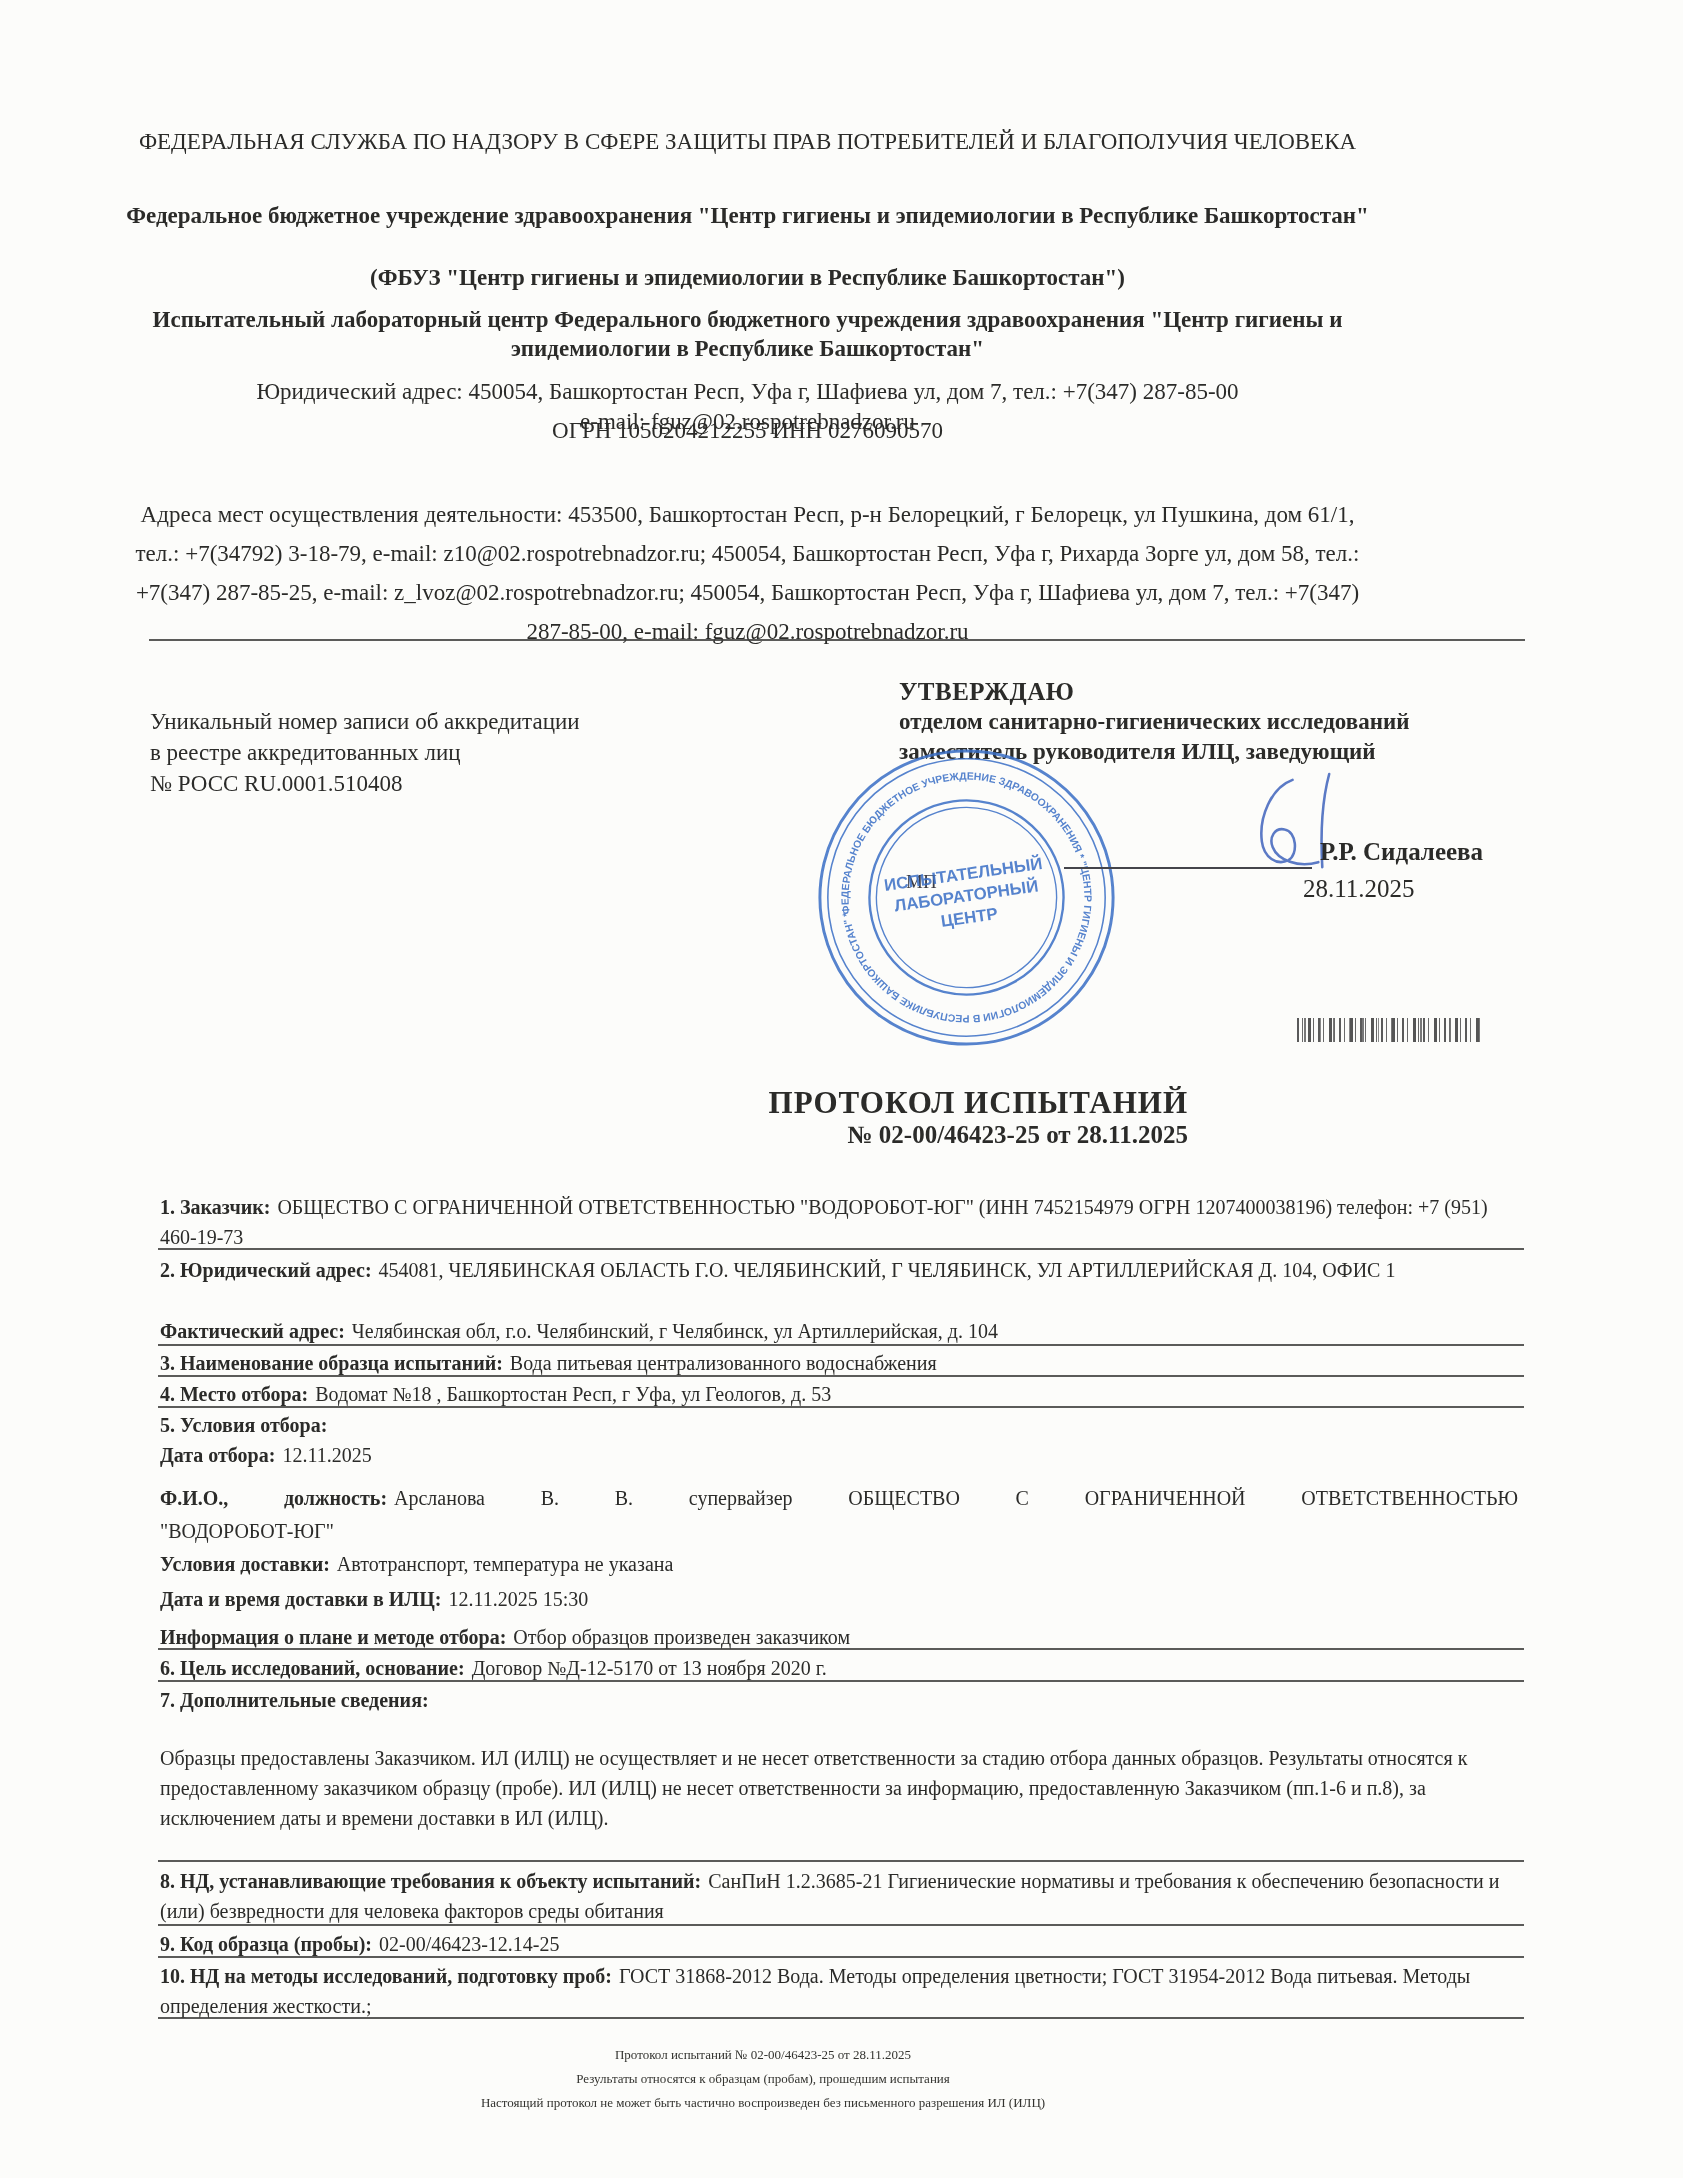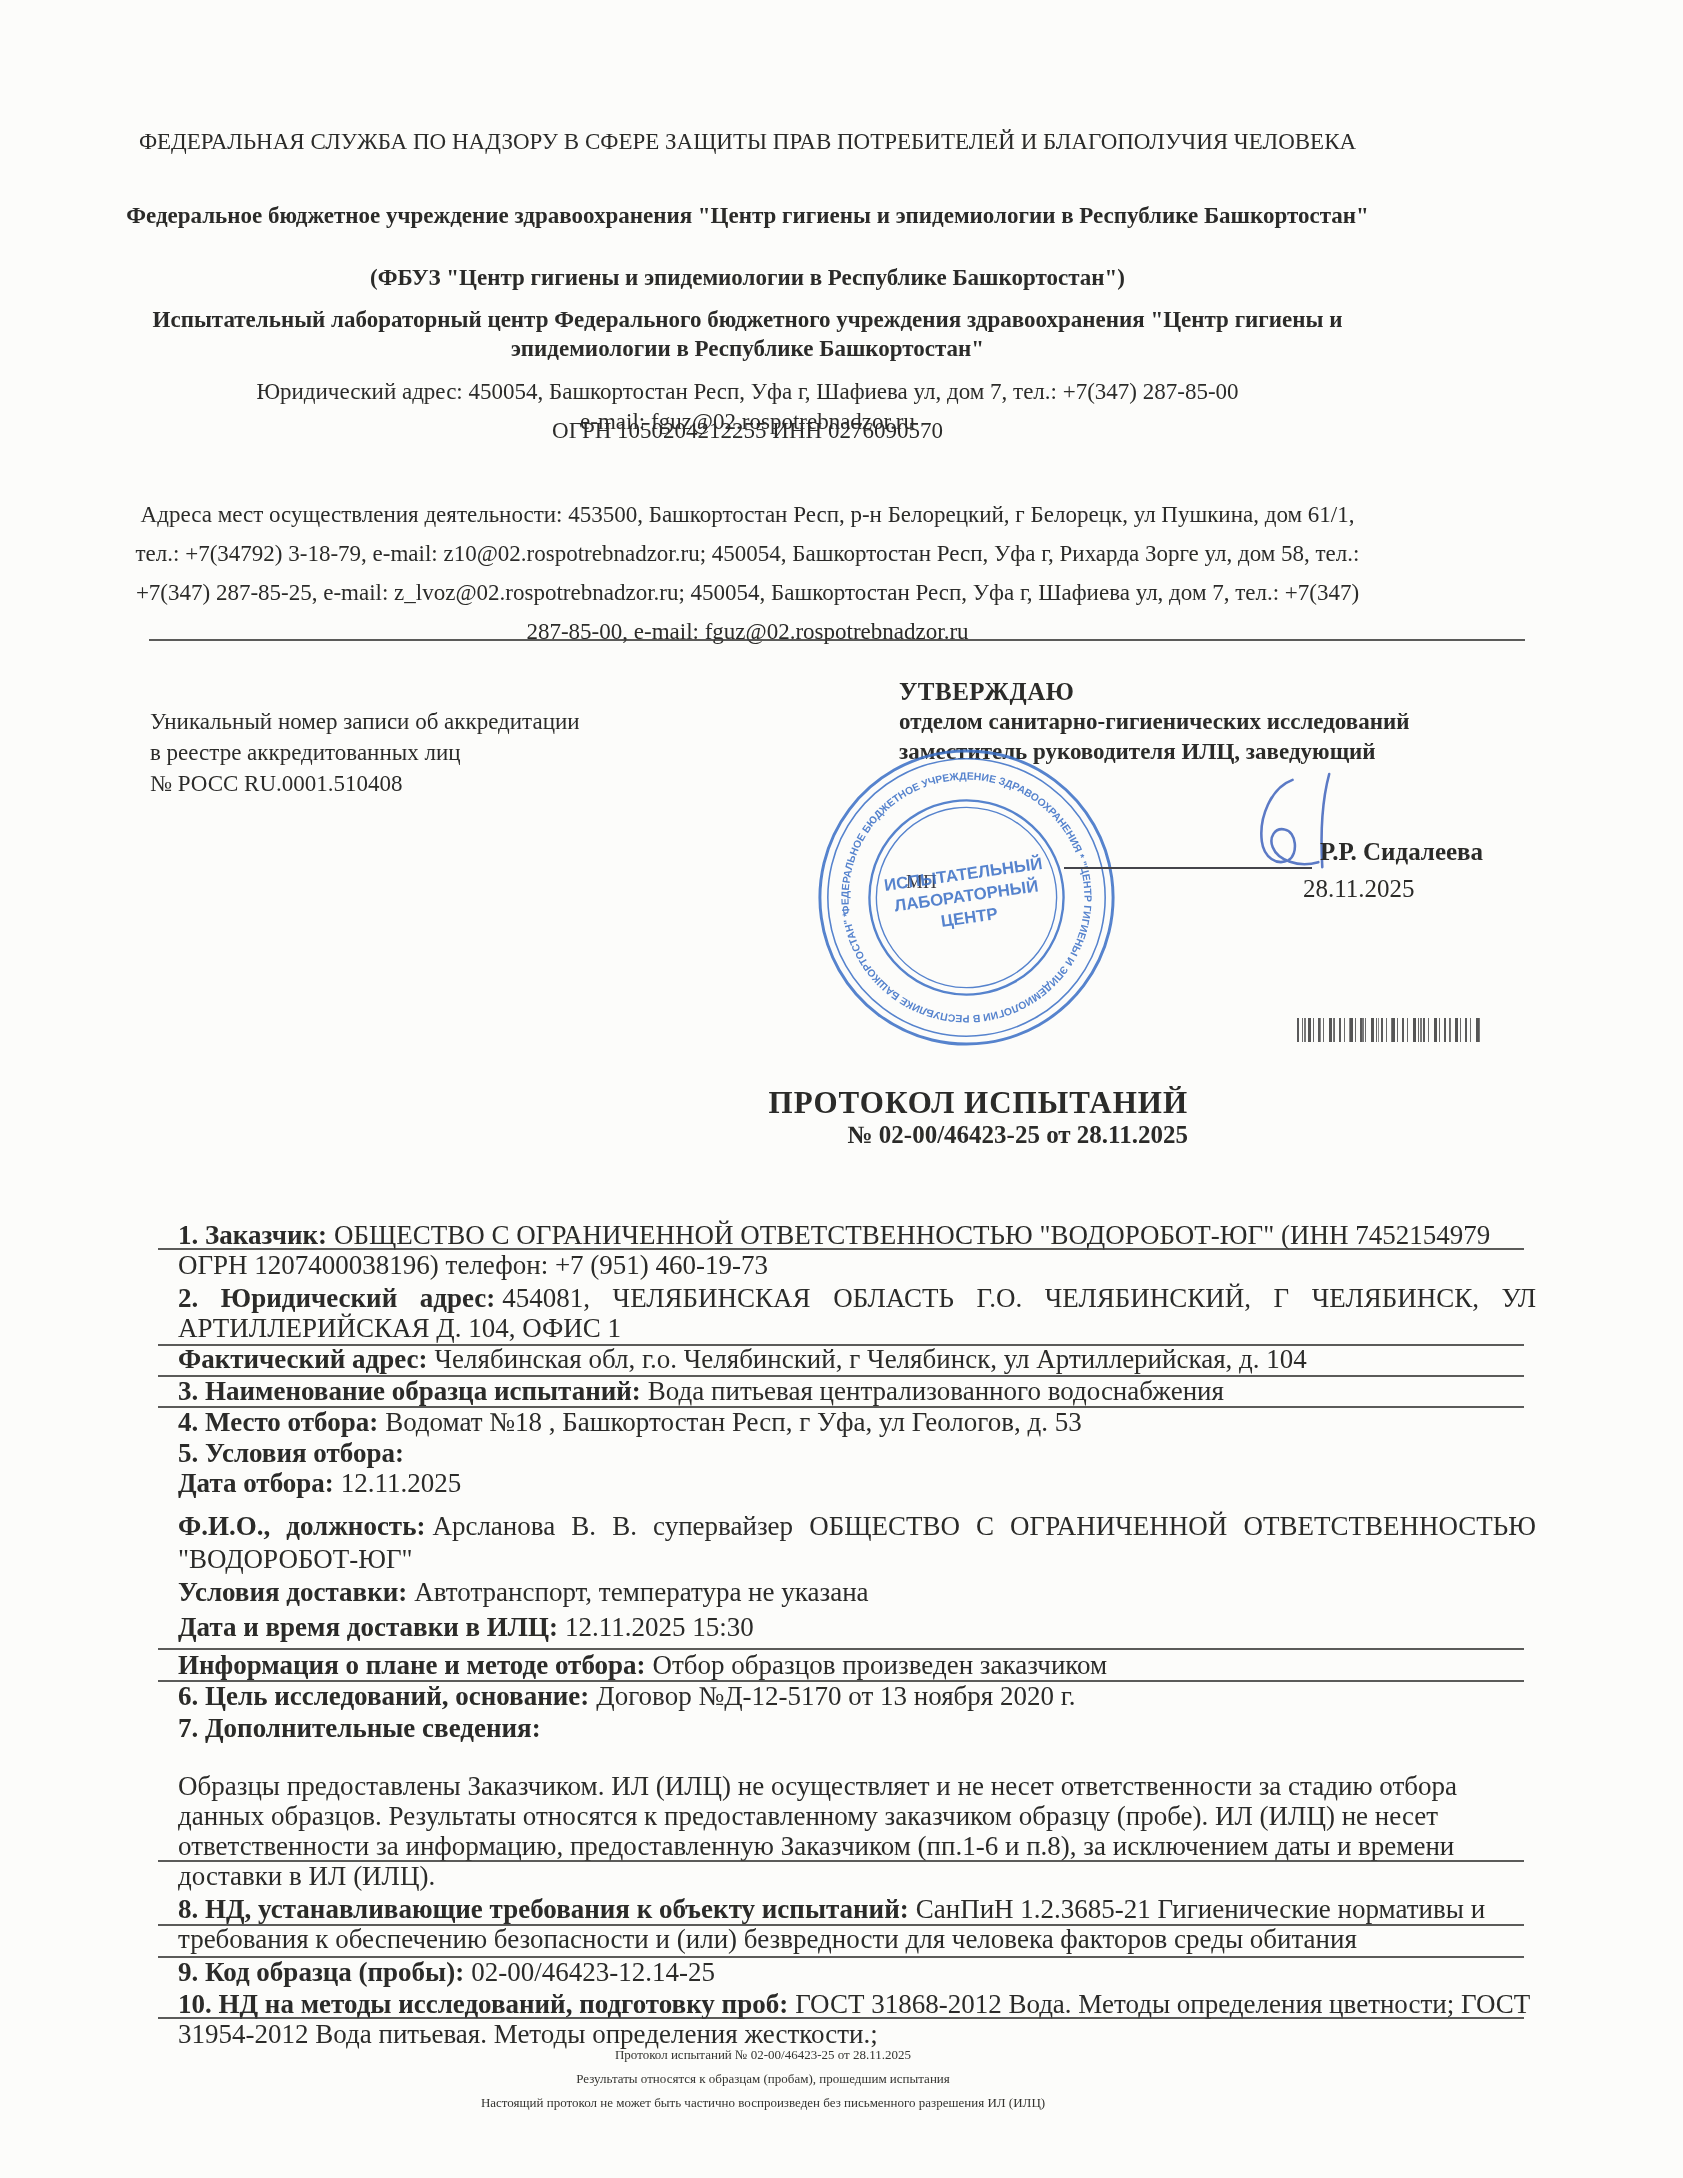--- a/index.html
+++ b/index.html
@@ -31,21 +31,21 @@
     position:absolute;left:1297px;top:1018px;width:184px;height:24px;
     background:
       repeating-linear-gradient(90deg,#5a5a5a 0 2px,transparent 2px 5px,#6a6a6a 5px 6px,transparent 6px 11px,#555 11px 14px,transparent 14px 16px,#666 16px 17px,transparent 17px 21px),
       repeating-linear-gradient(90deg,transparent 0 7px,#777 7px 9px,transparent 9px 23px,#888 23px 24px,transparent 24px 29px);
   }
   
   .title-wrap{position:absolute;left:168px;width:1020px;text-align:right;}
   .title-main{font-size:31px;font-weight:bold;letter-spacing:1px;}
   .title-num{font-size:25px;font-weight:bold;}
   
-  .row{position:absolute;left:178px;width:1358px;font-size:27px;line-height:30px;margin-top:28px;}
+  .row{position:absolute;left:160px;width:1358px;font-size:20px;line-height:30px;}
   .row .lbl{font-weight:bold;margin-right:7px;}
   .justify{text-align:justify;}
   .stretch{text-align:justify;text-align-last:justify;}
   
   .footer{position:absolute;left:149px;width:1228px;text-align:center;font-size:13px;line-height:24px;color:#33332f;}
 </style>
 </head>
 <body>
 
 <div id="page">

